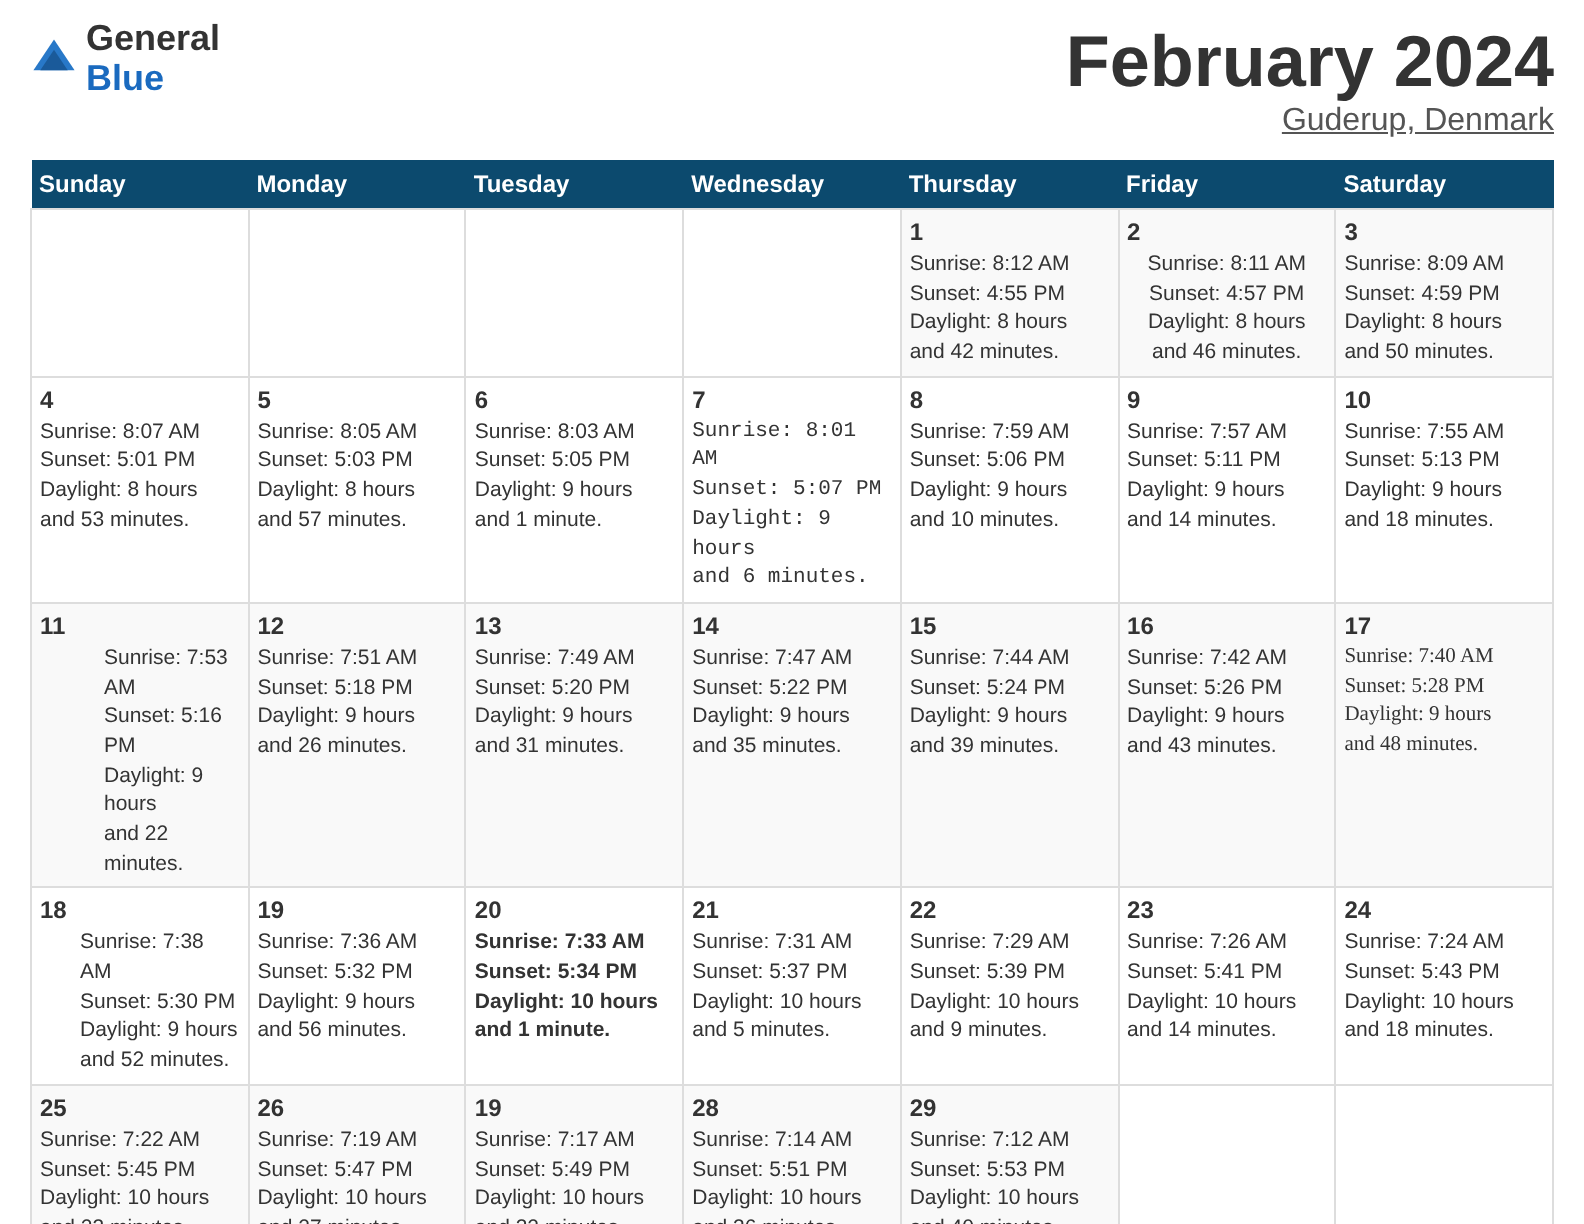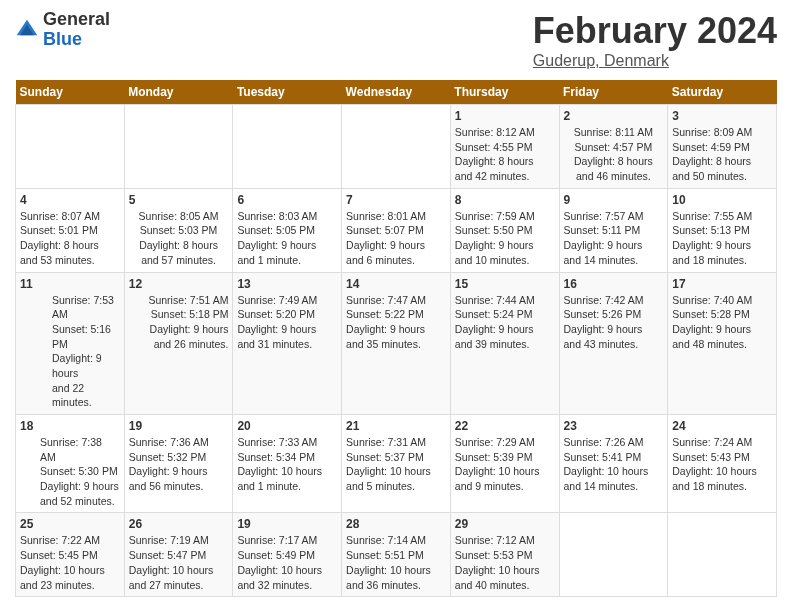--- a/index.html
+++ b/index.html
@@ -26,38 +26,38 @@
       font-size: 18px;
       font-weight: bold;
       line-height: 1.1;
     }
     .logo-general { color: #333; }
     .logo-blue { color: #1a6abf; }
     .logo-icon {
       width: 24px;
       height: 24px;
     }
-    .title-block { }
+    .title-block { text-align: right; }
     .month-title {
       font-size: 36px;
       font-weight: bold;
       color: #333;
     }
     .location {
       font-size: 16px;
       color: #555;
       text-decoration: underline;
     }
     table {
       width: 100%;
       border-collapse: collapse;
       font-size: 11px;
     }
     thead tr th {
-      background-color: #a16207;
+      background-color: #0c4a6e;
       color: #fff;
       padding: 5px 4px;
       text-align: left;
       font-size: 12px;
       font-weight: bold;
     }
     tbody tr td {
       vertical-align: top;
       padding: 4px 4px;
       border: 1px solid #ddd;
@@ -146,43 +146,43 @@
       <tr>
         <td>
           <span class="day-num">4</span>
           <div class="day-info" style="white-space: pre-line;">Sunrise: 8:07 AM
 Sunset: 5:01 PM
 Daylight: 8 hours
 and 53 minutes.</div>
         </td>
         <td>
           <span class="day-num">5</span>
-          <div class="day-info" style="white-space: pre-line; text-align: center;">Sunrise: 8:05 AM
+          <div class="day-info" style="white-space: pre-line;">Sunrise: 8:05 AM
 Sunset: 5:03 PM
 Daylight: 8 hours
 and 57 minutes.</div>
         </td>
         <td>
           <span class="day-num">6</span>
           <div class="day-info" style="white-space: pre-line;">Sunrise: 8:03 AM
 Sunset: 5:05 PM
 Daylight: 9 hours
 and 1 minute.</div>
         </td>
         <td>
           <span class="day-num">7</span>
-          <div class="day-info" style="white-space: pre-line;">Sunrise: 8:01 AM
+          <div class="day-info" style="white-space: pre-line; font-family: Liberation Mono, monospace;">Sunrise: 8:01 AM
 Sunset: 5:07 PM
 Daylight: 9 hours
 and 6 minutes.</div>
         </td>
         <td>
           <span class="day-num">8</span>
           <div class="day-info" style="white-space: pre-line;">Sunrise: 7:59 AM
-Sunset: 5:50 PM
+Sunset: 5:06 PM
 Daylight: 9 hours
 and 10 minutes.</div>
         </td>
         <td>
           <span class="day-num">9</span>
           <div class="day-info" style="white-space: pre-line;">Sunrise: 7:57 AM
 Sunset: 5:11 PM
 Daylight: 9 hours
 and 14 minutes.</div>
         </td>
@@ -197,21 +197,21 @@
       <tr>
         <td>
           <span class="day-num">11</span>
           <div class="day-info" style="white-space: pre-line; margin-left: 32px;">Sunrise: 7:53 AM
 Sunset: 5:16 PM
 Daylight: 9 hours
 and 22 minutes.</div>
         </td>
         <td>
           <span class="day-num">12</span>
-          <div class="day-info" style="white-space: pre-line; text-align: right;">Sunrise: 7:51 AM
+          <div class="day-info" style="white-space: pre-line;">Sunrise: 7:51 AM
 Sunset: 5:18 PM
 Daylight: 9 hours
 and 26 minutes.</div>
         </td>
         <td>
           <span class="day-num">13</span>
           <div class="day-info" style="white-space: pre-line;">Sunrise: 7:49 AM
 Sunset: 5:20 PM
 Daylight: 9 hours
 and 31 minutes.</div>
@@ -232,21 +232,21 @@
         </td>
         <td>
           <span class="day-num">16</span>
           <div class="day-info" style="white-space: pre-line;">Sunrise: 7:42 AM
 Sunset: 5:26 PM
 Daylight: 9 hours
 and 43 minutes.</div>
         </td>
         <td>
           <span class="day-num">17</span>
-          <div class="day-info" style="white-space: pre-line;">Sunrise: 7:40 AM
+          <div class="day-info" style="white-space: pre-line; font-family: Liberation Serif, serif;">Sunrise: 7:40 AM
 Sunset: 5:28 PM
 Daylight: 9 hours
 and 48 minutes.</div>
         </td>
       </tr>
       <tr>
         <td>
           <span class="day-num">18</span>
           <div class="day-info" style="white-space: pre-line; margin-left: 20px;">Sunrise: 7:38 AM
 Sunset: 5:30 PM
@@ -255,21 +255,21 @@
         </td>
         <td>
           <span class="day-num">19</span>
           <div class="day-info" style="white-space: pre-line;">Sunrise: 7:36 AM
 Sunset: 5:32 PM
 Daylight: 9 hours
 and 56 minutes.</div>
         </td>
         <td>
           <span class="day-num">20</span>
-          <div class="day-info" style="white-space: pre-line;">Sunrise: 7:33 AM
+          <div class="day-info" style="white-space: pre-line; font-weight: bold;">Sunrise: 7:33 AM
 Sunset: 5:34 PM
 Daylight: 10 hours
 and 1 minute.</div>
         </td>
         <td>
           <span class="day-num">21</span>
           <div class="day-info" style="white-space: pre-line;">Sunrise: 7:31 AM
 Sunset: 5:37 PM
 Daylight: 10 hours
 and 5 minutes.</div>

